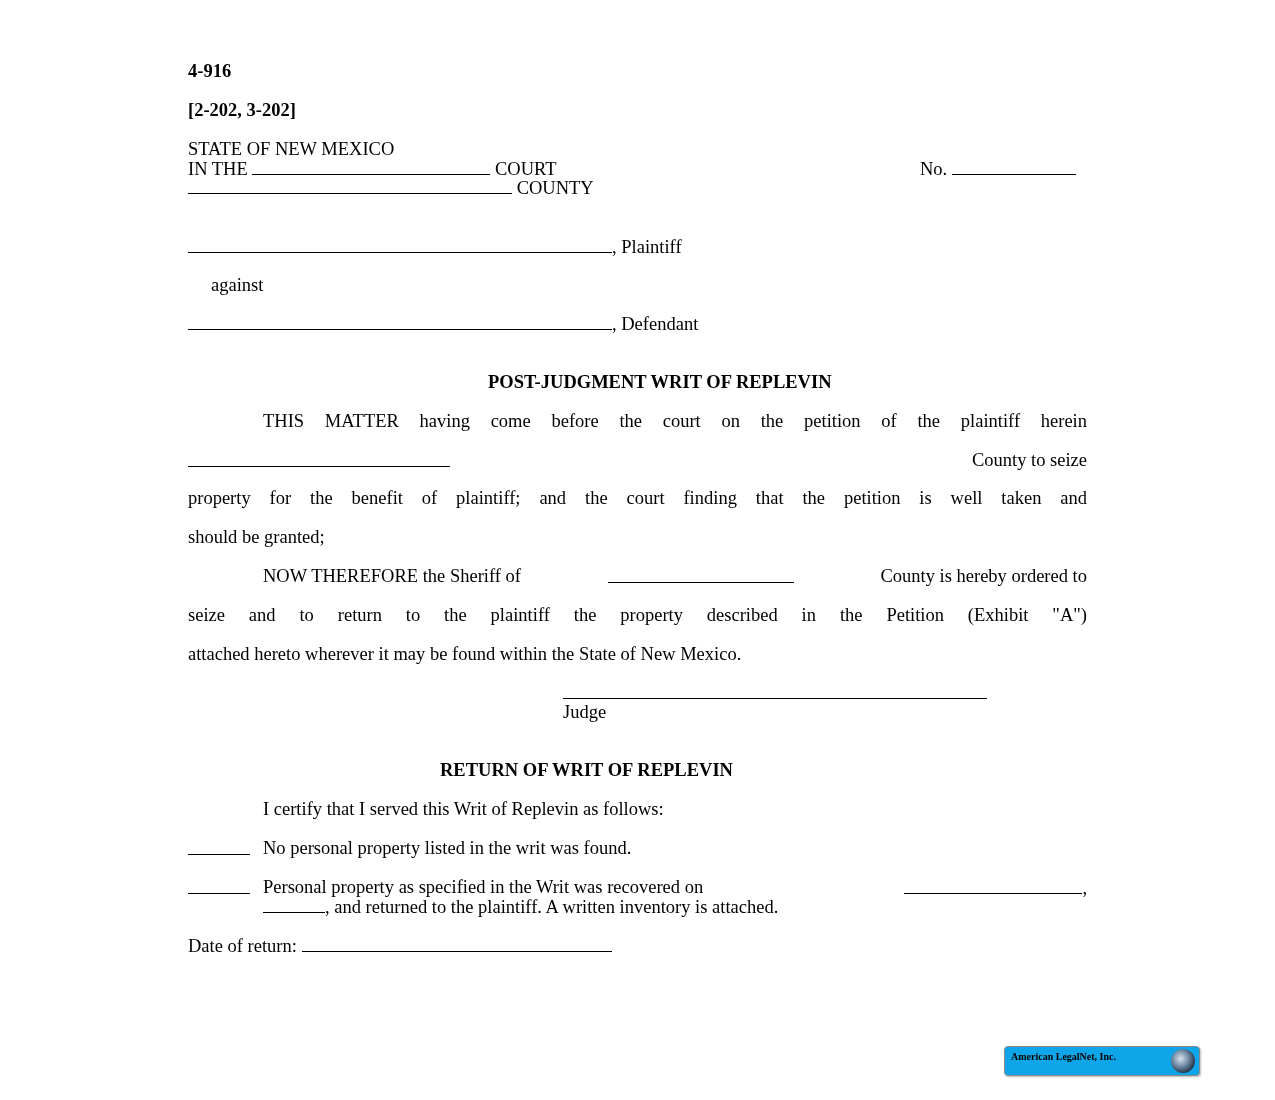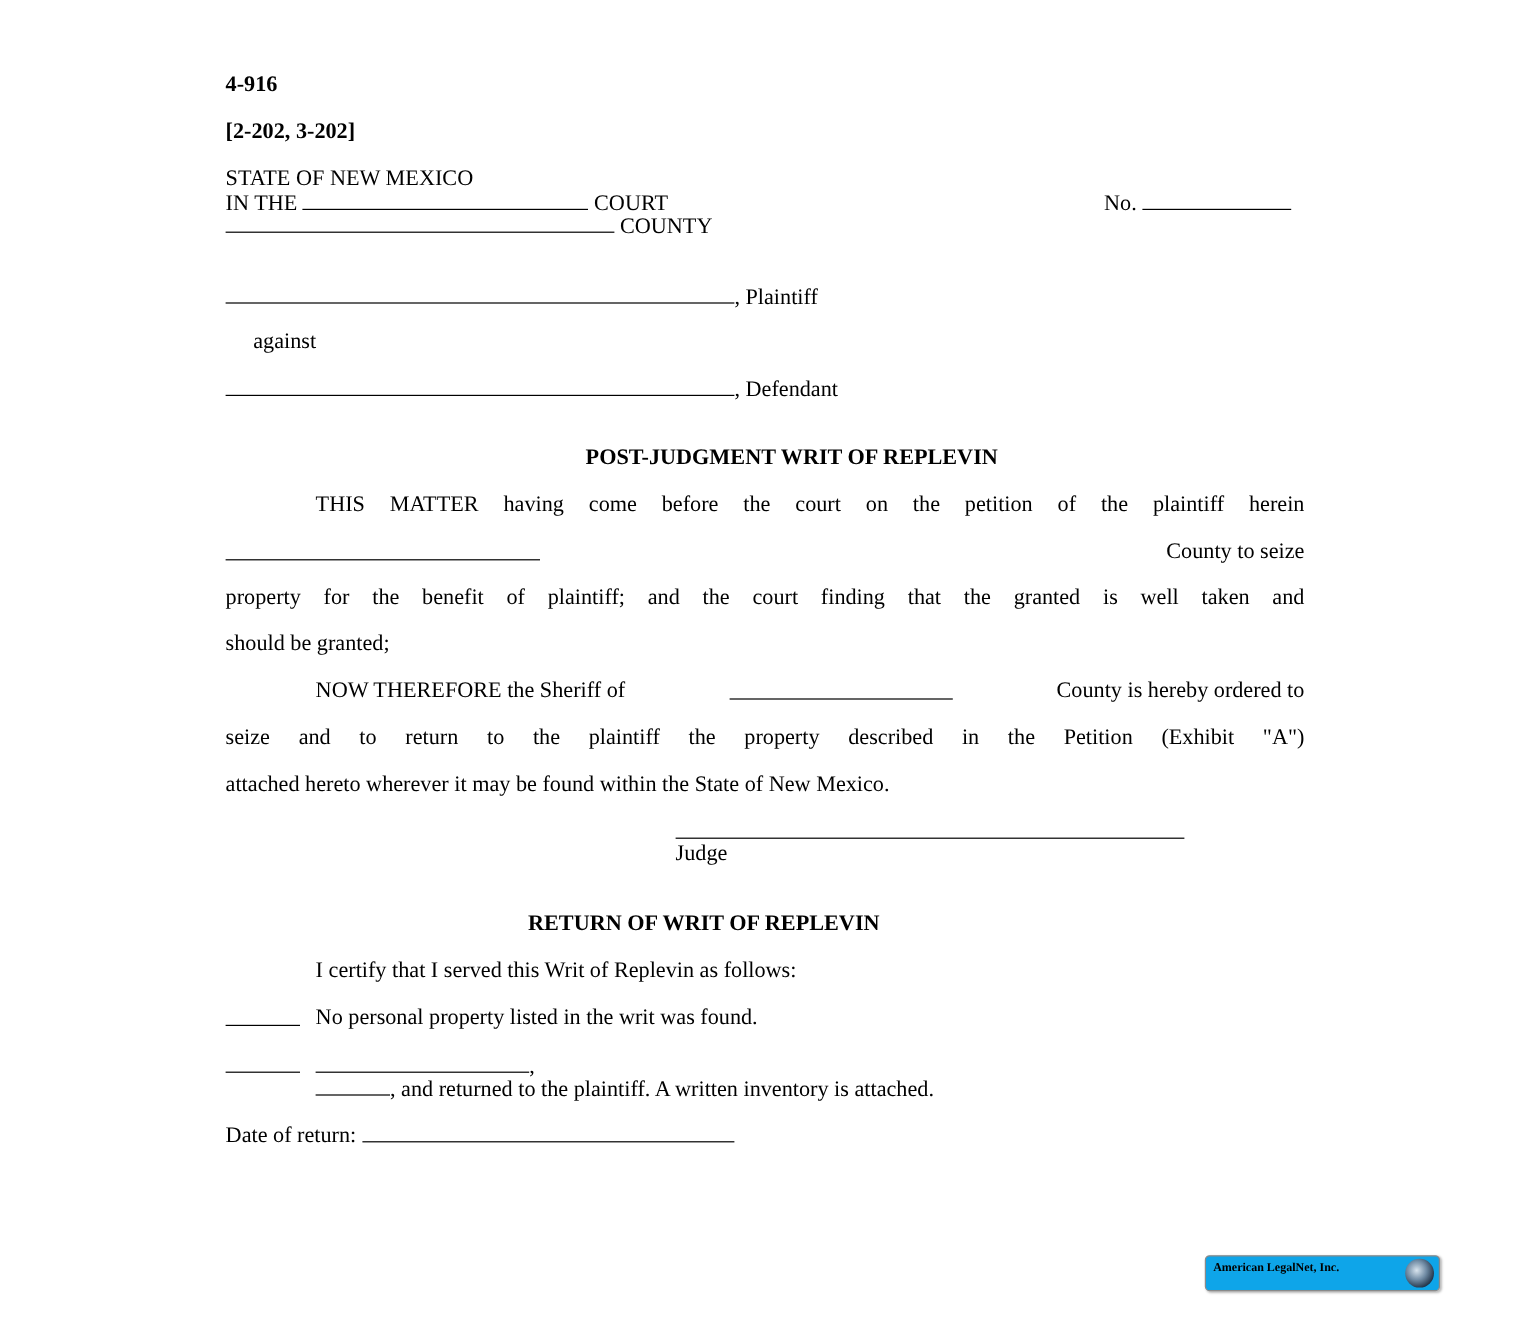--- a/index.html
+++ b/index.html
@@ -48,21 +48,21 @@
     <span class="blank" style="width:424px;"></span><span>, Defendant</span>
   </div>
 
   <div class="abs b" style="left:488px;top:373px;">POST-JUDGMENT WRIT OF REPLEVIN</div>
 
   <div class="abs" style="left:263px;top:412px;width:824px;text-align:justify;text-align-last:justify;">THIS MATTER having come before the court on the petition of the plaintiff herein</div>
   <div class="just line" style="top:451px;">
     <span class="blank" style="width:262px;"></span>
     <span>County to seize</span>
   </div>
-  <div class="just" style="top:489px;">property for the benefit of plaintiff; and the court finding that the granted is well taken and</div>
+  <div class="just" style="top:489px;">property for the benefit of plaintiff; and the court finding that the petition is well taken and</div>
   <div class="abs" style="left:188px;top:528px;">should be granted;</div>
 
   <div class="abs line" style="left:263px;top:567px;width:824px;">
     <span>NOW THEREFORE the Sheriff of</span>
     <span class="blank" style="width:186px;"></span>
     <span>County is hereby ordered to</span>
   </div>
   <div class="just" style="top:606px;">seize and to return to the plaintiff the property described in the Petition (Exhibit "A")</div>
   <div class="abs" style="left:188px;top:645px;">attached hereto wherever it may be found within the State of New Mexico.</div>
 
@@ -76,20 +76,21 @@
 
   <div class="abs" style="left:188px;top:839px;">
     <span class="blank" style="width:62px;"></span>
   </div>
   <div class="abs" style="left:263px;top:839px;">No personal property listed in the writ was found.</div>
 
   <div class="abs" style="left:188px;top:878px;">
     <span class="blank" style="width:62px;"></span>
   </div>
   <div class="abs line" style="left:263px;top:878px;width:824px;">
+    <span>Personal property as specified in the Writ was recovered on</span>
     <span><span class="blank" style="width:178px;"></span>,</span>
   </div>
   <div class="abs" style="left:263px;top:897px;">
     <span class="blank" style="width:62px;"></span><span>, and returned to the plaintiff.  A written inventory is attached.</span>
   </div>
 
   <div class="abs" style="left:188px;top:936px;">
     <span>Date of return:</span>
     <span class="blank" style="width:310px;"></span>
   </div>

